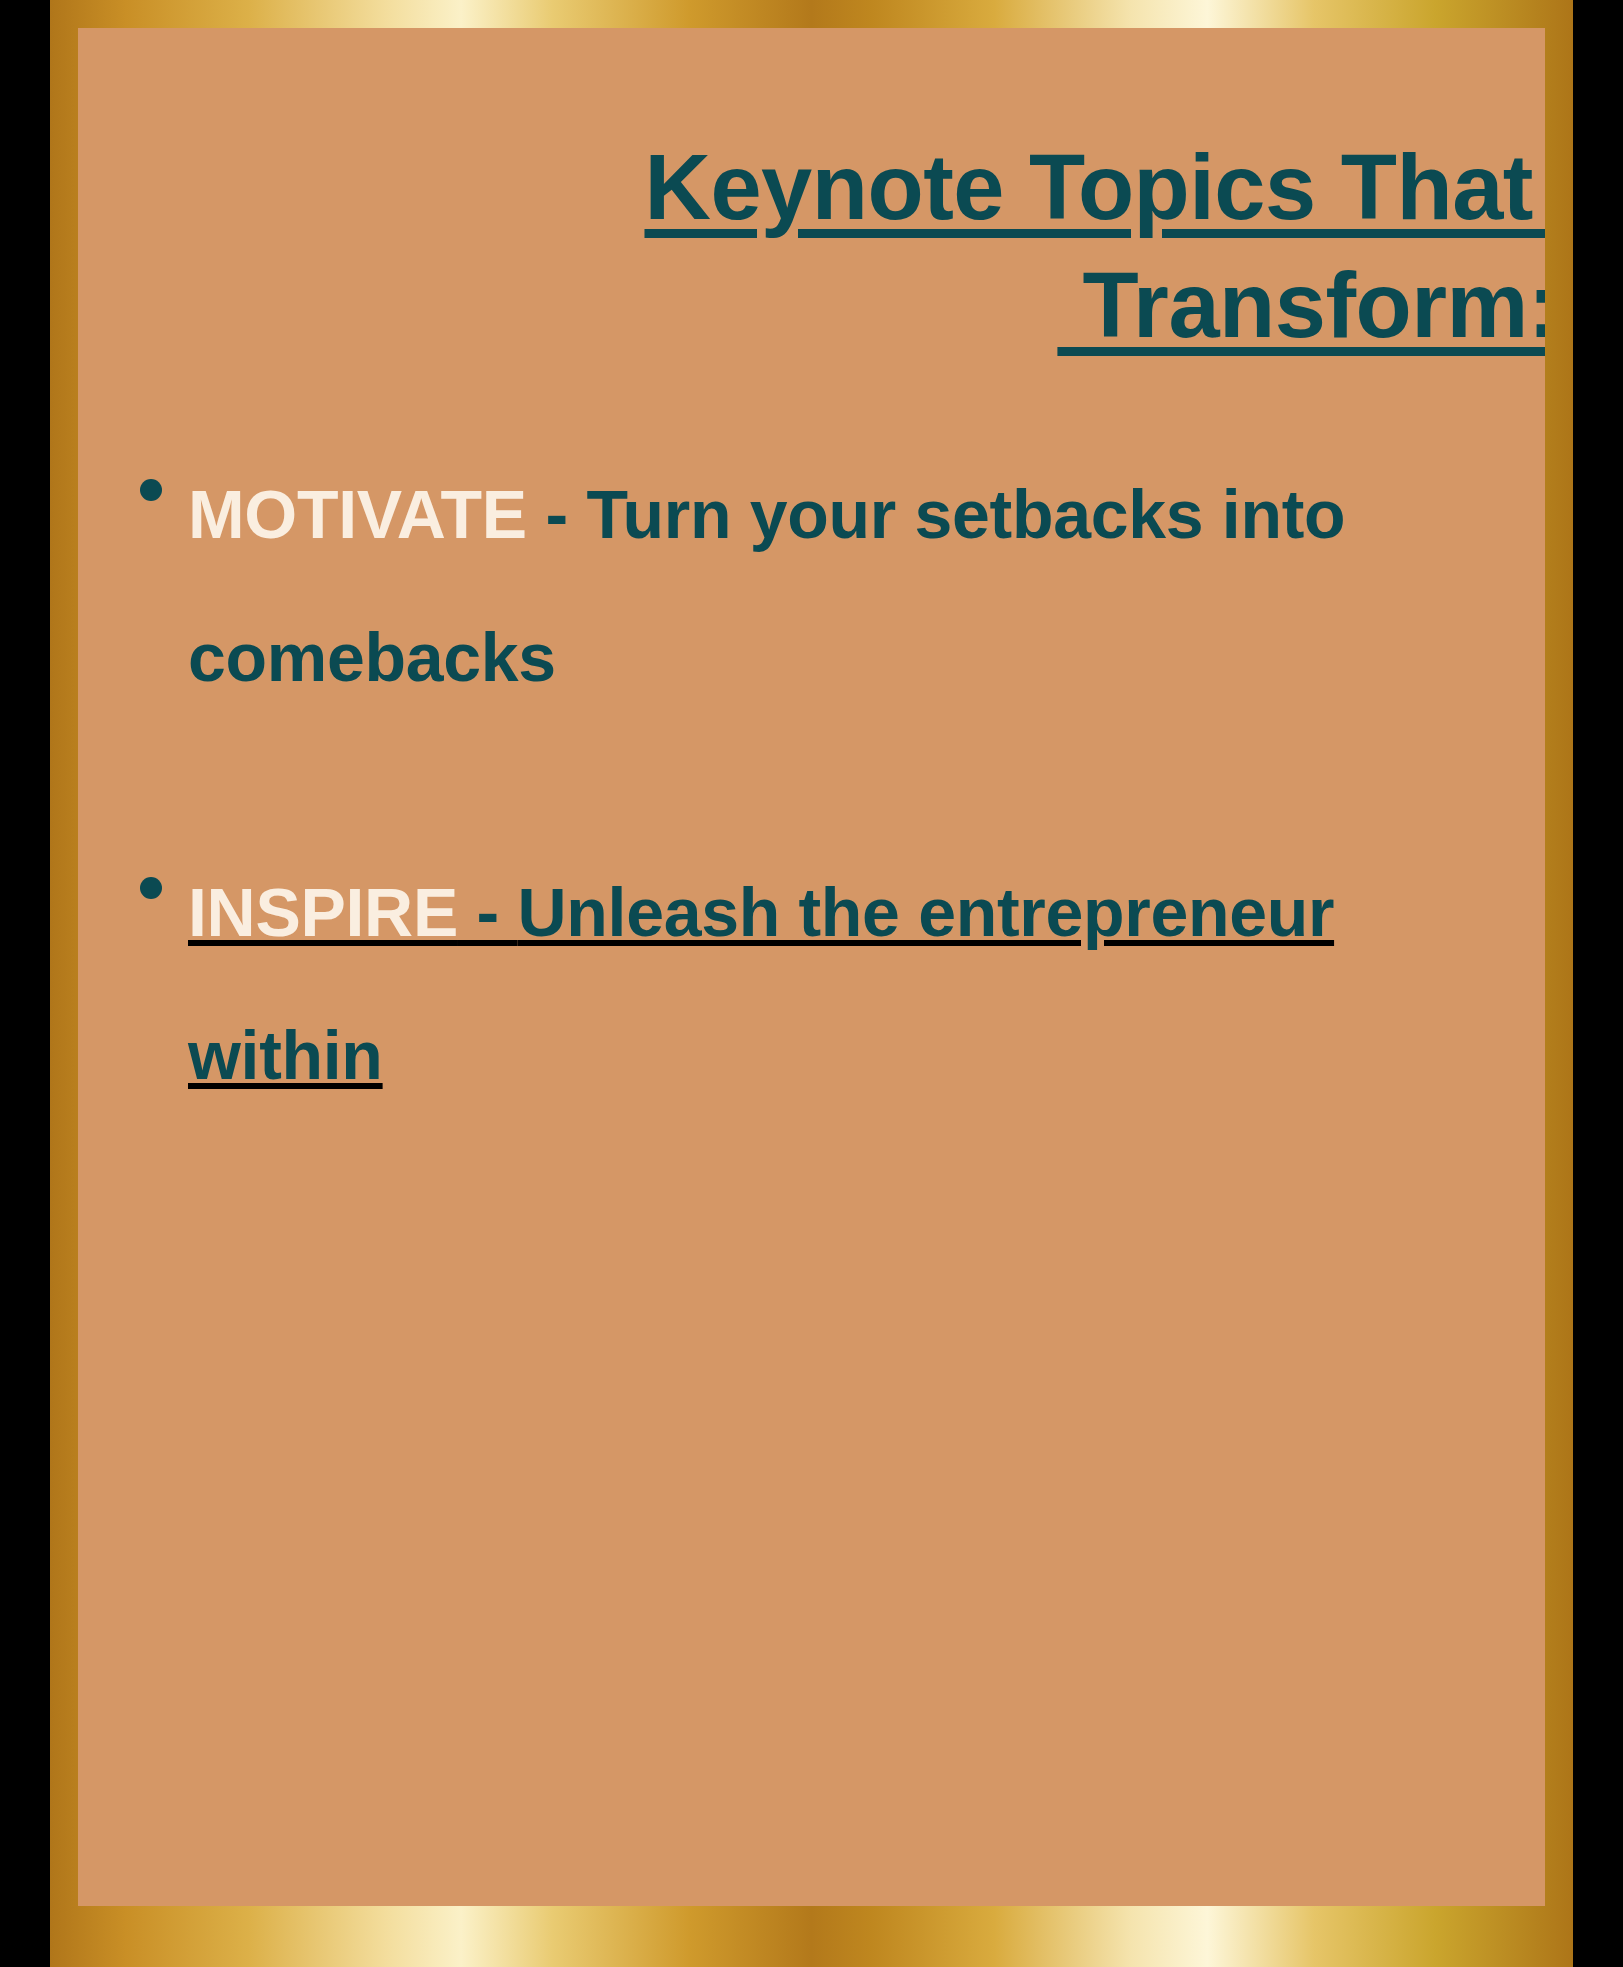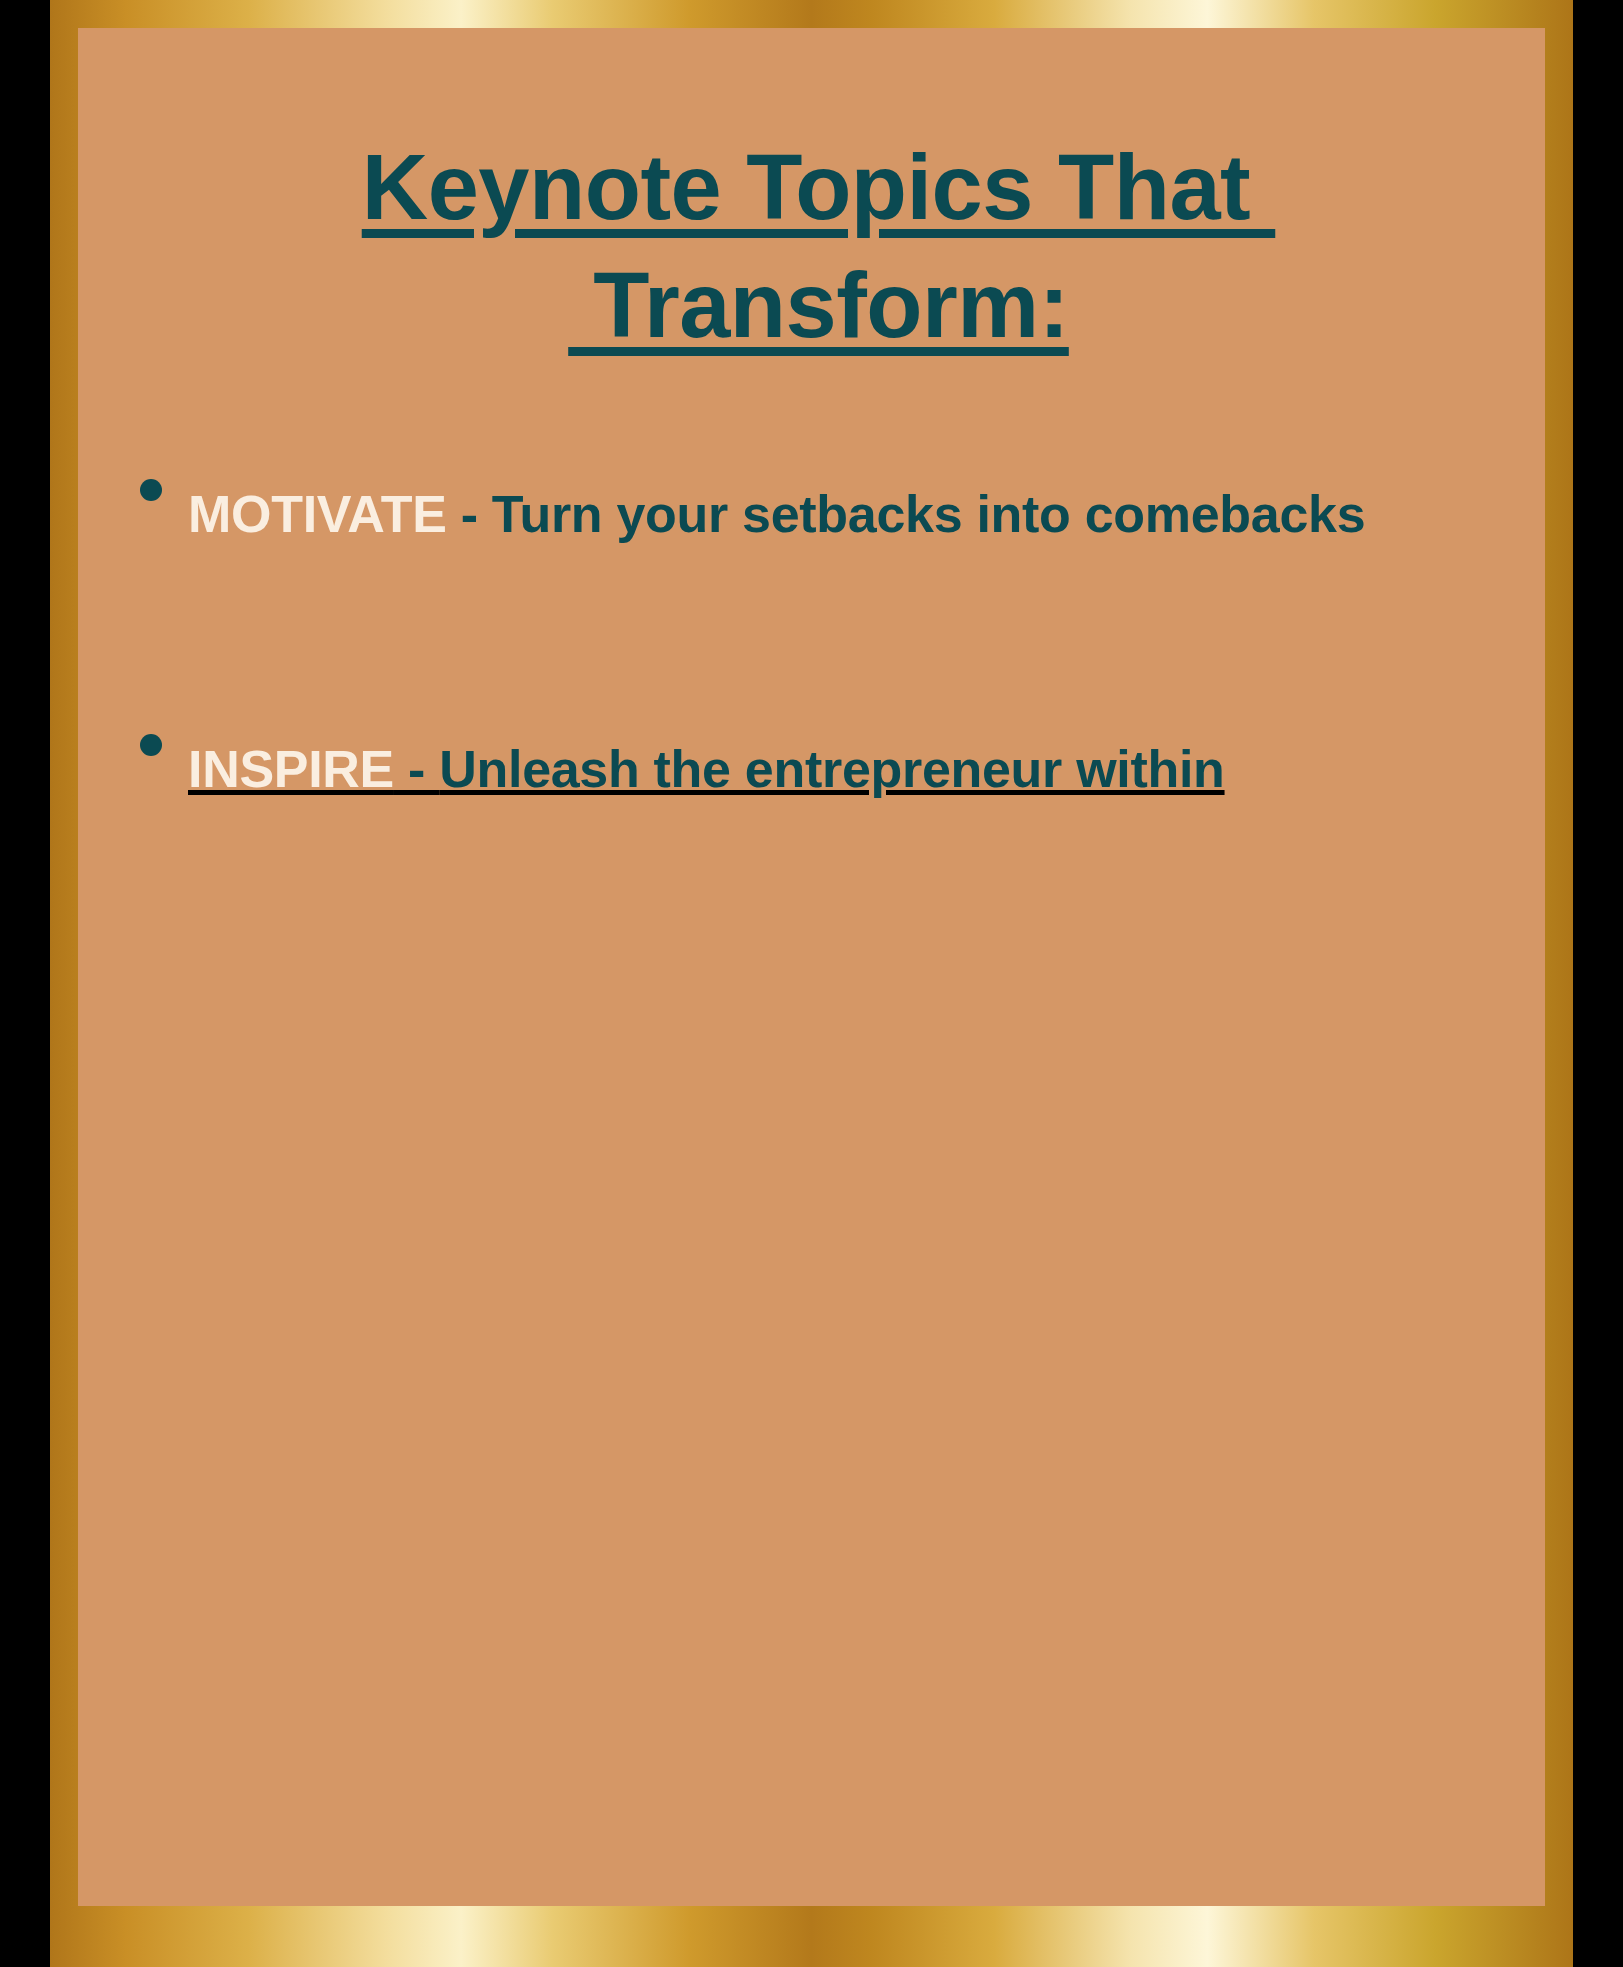--- a/index.html
+++ b/index.html
@@ -59,24 +59,24 @@
     height: 1878px;
     background: #d59766;
     box-sizing: border-box;
     padding: 0;
     overflow: hidden;
   }
 
   
   #title-block {
     position: absolute;
-    left: 7px;
+    left: 13px;
     top: 100px;
     width: 100%;
-    text-align: center;
+    text-align: right;
   }
   .title-line {
     display: block;
     color: #0b4a52;
     font-family: "Liberation Sans", sans-serif;
     font-weight: bold;
     font-size: 92px;
     line-height: 118px;
     letter-spacing: -0.5px;
     text-decoration: underline;
@@ -111,21 +111,21 @@
     height: 22px;
     border-radius: 50%;
     background: #0b4a52;
   }
 
   .bullet-text {
     display: block;
     color: #0b4a52;
     font-family: "Liberation Sans", sans-serif;
     font-weight: bold;
-    font-size: 52px;
+    font-size: 68px;
     line-height: 143px;
     letter-spacing: -0.3px;
   }
   .bullet-key {
     color: #faeee0;
   }
   .bullet-rest {
     color: #0b4a52;
   }
 </style>

